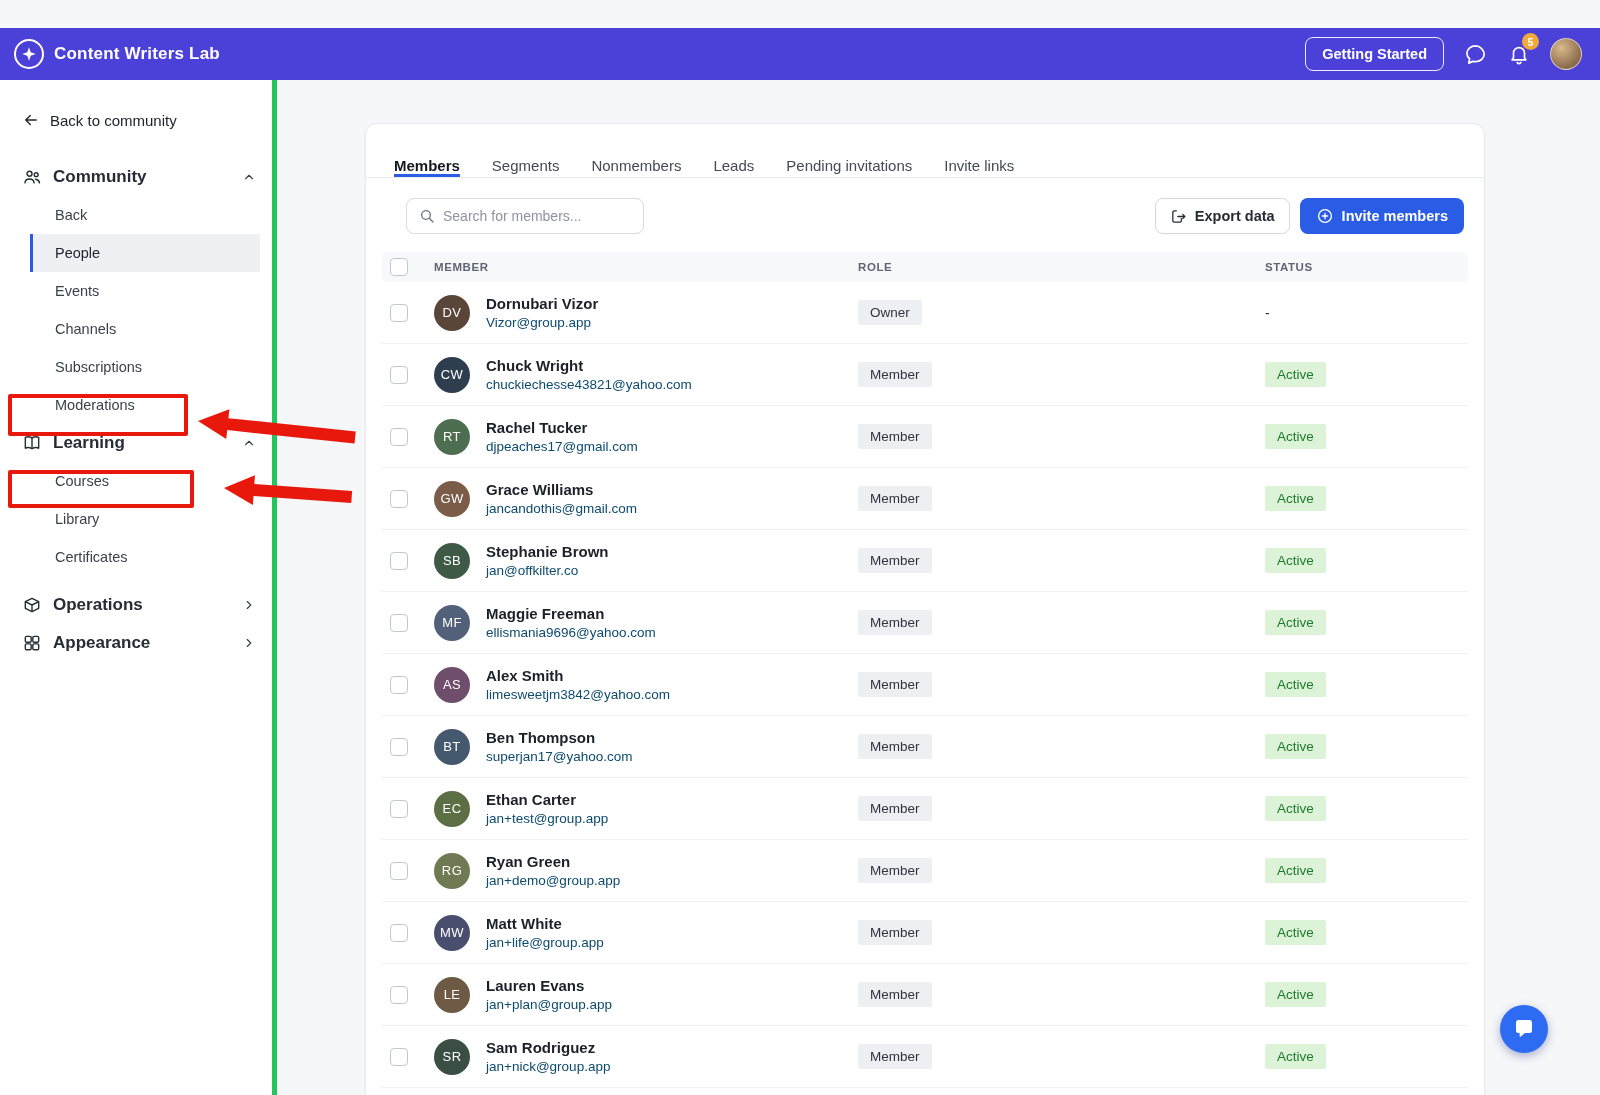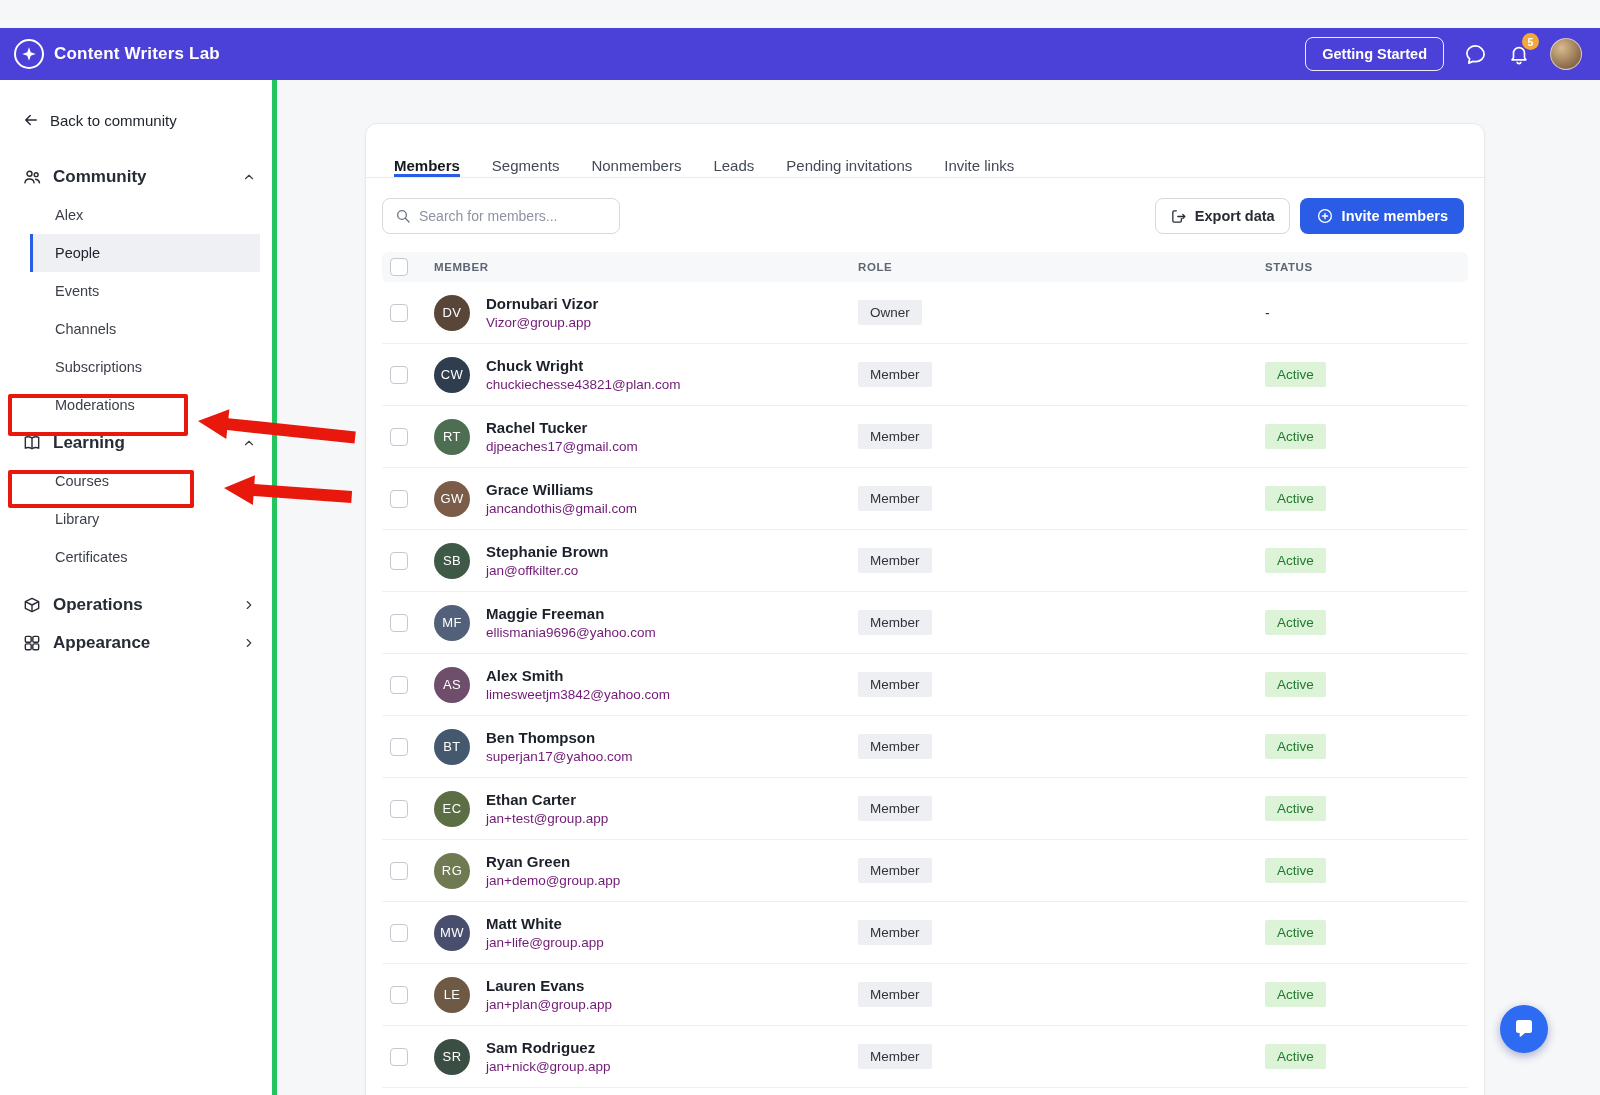--- a/index.html
+++ b/index.html
@@ -32,37 +32,37 @@
   .sidebar-footer { border-top:1px solid #E8E9ED; height:54px; display:flex; align-items:center; gap:10px; padding-left:22px; font-size:14.5px; color:#262B34; cursor:pointer; }
 
   
   .main { flex:1; position:relative; }
   .card { position:absolute; left:88px; top:43px; width:1120px; min-height:1060px; background:#fff; border:1px solid #E9EAEE; border-radius:12px 12px 0 0; box-shadow:0 1px 3px rgba(20,24,40,.05); }
   .tabs { display:flex; gap:32px; padding:0 28px; height:54px; border-bottom:1px solid #E9EAEE; }
   .tab { display:flex; align-items:flex-end; font-size:15px; color:#434956; border-bottom:3px solid transparent; padding-top:2px; cursor:pointer; white-space:nowrap; }
   .tab.active { color:#15181F; font-weight:bold; border-bottom-color:#2B5CE6; }
 
   .toolbar { display:flex; align-items:center; padding:20px 20px 18px 16px; }
-  .search-box { display:flex; align-items:center; gap:8px; width:238px; height:36px; border:1px solid #D8DAE0; border-radius:8px; padding:0 12px; background:#fff; }
+  .search-box { display:flex; align-items:center; gap:8px; width:238px; height:36px; border:1px solid #D8DAE0; border-radius:8px; padding:0 12px; background:#fff;margin-left:24px; }
   .search-box input { border:none; outline:none; flex:1; font-size:14px; font-family:inherit; color:#21252E; background:transparent; }
   .search-box input::placeholder { color:#8D93A0; }
   .toolbar-right { margin-left:auto; display:flex; align-items:center; gap:10px; }
   .export-btn { display:flex; align-items:center; gap:8px; height:36px; padding:0 14px; background:#fff; border:1px solid #D6D8DE; border-radius:8px; font-size:14.5px; font-weight:bold; color:#272B33; cursor:pointer; font-family:inherit; }
   .invite-btn { display:flex; align-items:center; gap:8px; height:36px; padding:0 16px; background:#2B5CE6; border:none; border-radius:8px; font-size:14.5px; font-weight:bold; color:#fff; cursor:pointer; font-family:inherit; }
 
   .table { margin:0 16px; }
   .grid-row { display:grid; grid-template-columns:44px 52px 372px 407px 1fr; align-items:center; padding-left:8px; }
   .thead { height:30px; background:#F7F8FA; border-radius:6px; }
   .th { font-size:11.5px; font-weight:bold; color:#5F6673; letter-spacing:.05em; }
   .th-member { grid-column:2 / 4; }
   .row { height:62px; border-bottom:1px solid #EEF0F2; cursor:pointer; }
   .checkbox { width:18px; height:18px; appearance:none; -webkit-appearance:none; border:1.5px solid #C3C8D1; border-radius:4px; background:#fff; cursor:pointer; margin:0; display:block; }
   .avatar { width:36px; height:36px; border-radius:50%; color:#fff; font-size:13px; font-weight:normal; display:flex; align-items:center; justify-content:center; letter-spacing:.03em; }
   .member-name { font-size:15px; font-weight:bold; color:#1C2029; margin-bottom:3px; }
-  .member-email { font-size:13.5px; color:#701a75; }
+  .member-email { font-size:13.5px; color:#0c4a6e; }
   .pill { display:inline-block; padding:5px 12px; border-radius:2px; font-size:13.5px; }
   .role-pill { background:#EEEFF2; color:#30343C; }
   .status-pill { background:#DCF3D8; color:#1F7A2E; }
   .status-dash { font-size:14px; color:#30343C; }
   .partial-row { height:40px; display:grid; grid-template-columns:44px 1fr; align-items:start; padding-left:8px; }
   .partial-row .checkbox { margin-top:10px; }
 
   
   .anno-box { position:absolute; border:4px solid #E8190C; border-radius:2px; z-index:49; pointer-events:none; }
   #anno-learning { left:8px; top:394px; width:180px; height:42px; }
@@ -128,21 +128,21 @@
           </span>
           <span class="section-label">Community</span>
           <span class="chev">
             <svg class="s" width="14" height="14" viewBox="0 0 24 24" fill="none" stroke="#3A3F4A" stroke-width="2" stroke-linecap="round" stroke-linejoin="round">
                 <polyline points="6 15 12 9 18 15"></polyline>
               </svg>
           </span>
         </div>
         <div id="community-items">
             <div class="subitem">
-              <span>Alex</span>
+              <span>Back</span>
             </div>
             <div class="subitem selected">
               <span>People</span>
             </div>
             <div class="subitem">
               <span>Events</span>
             </div>
             <div class="subitem">
               <span>Channels</span>
             </div>
@@ -284,21 +284,21 @@
     <div>
       
       <span class="status-dash">-</span>
     </div>
   </div>
             <div class="grid-row row">
     <input type="checkbox" class="checkbox" style="">
     <div class="avatar" style="background: rgb(47, 62, 78);">CW</div>
     <div>
       <div class="member-name">Chuck Wright</div>
-      <div class="member-email">chuckiechesse43821@plan.com</div>
+      <div class="member-email">chuckiechesse43821@yahoo.com</div>
     </div>
     <div><span class="pill role-pill">Member</span></div>
     <div>
       <span class="pill status-pill">Active</span>
       
     </div>
   </div>
             <div class="grid-row row">
     <input type="checkbox" class="checkbox" style="">
     <div class="avatar" style="background: rgb(78, 110, 82);">RT</div>

